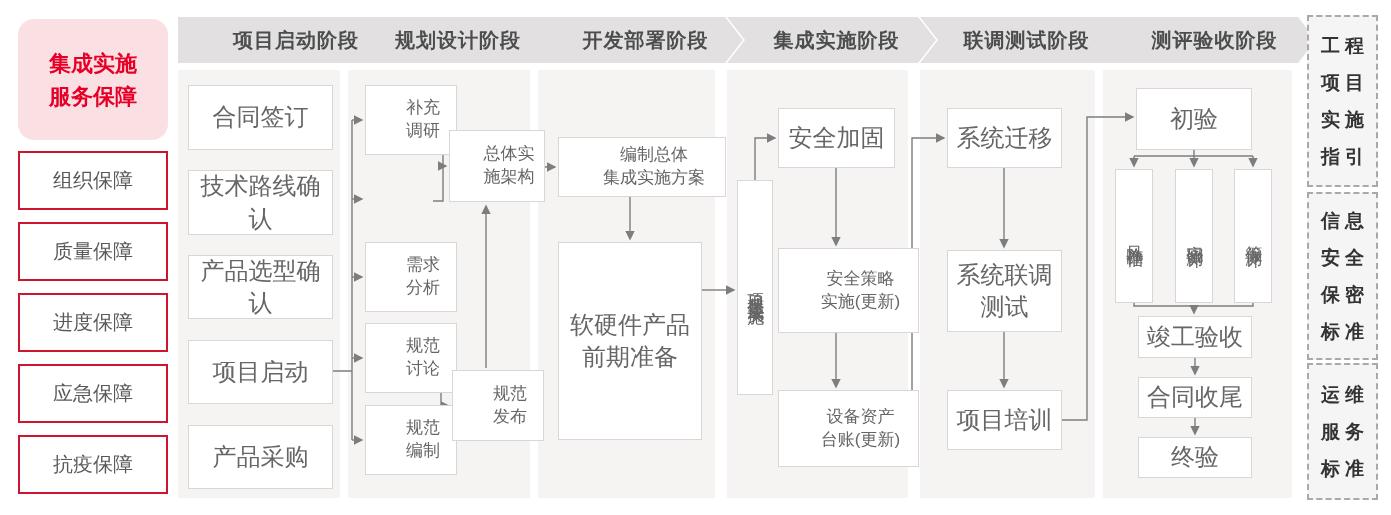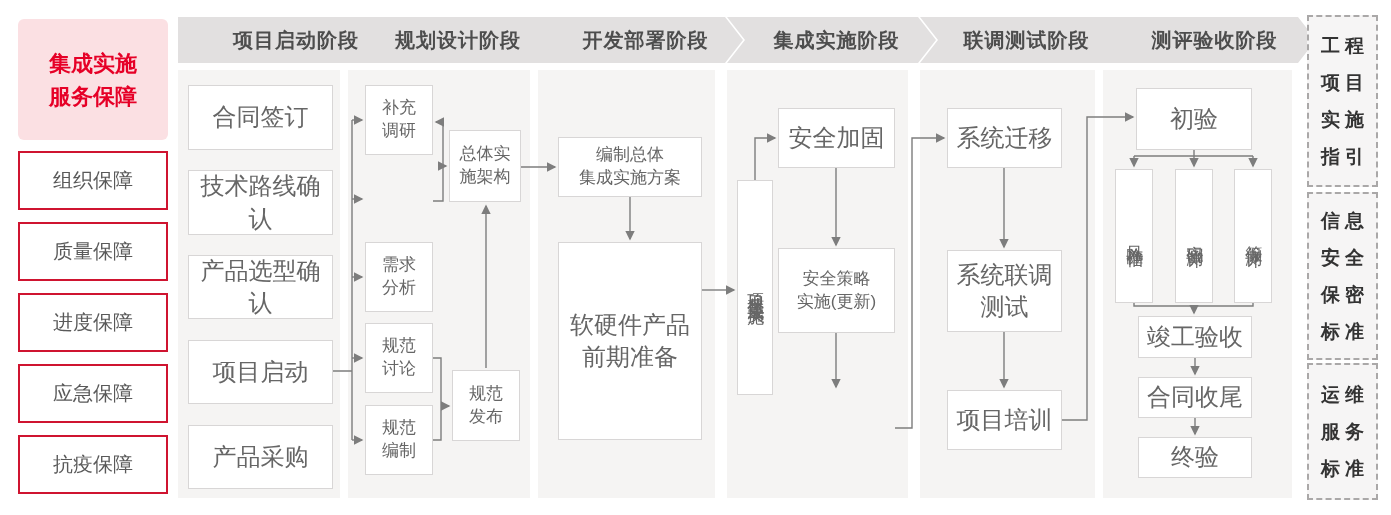--- a/index.html
+++ b/index.html
@@ -1,42 +1,42 @@
 <!DOCTYPE html>
 <html><head>
 <meta charset="utf-8">
 <style>
   html,body{margin:0;padding:0;background:#fff;}
   body{font-family:"Liberation Sans","DejaVu Sans",sans-serif;}
   #stage{position:relative;width:1391px;height:515px;background:#fff;overflow:hidden;}
 
   
   .ls-title{position:absolute;left:18px;top:19px;width:150px;height:121px;background:#fbe0e3;
-    border-radius:6px;color:#e60027;font-weight:bold;font-size:22px;line-height:1.5;
+    border-radius:16px;color:#e60027;font-weight:bold;font-size:22px;line-height:1.5;
     display:flex;align-items:center;justify-content:center;text-align:center;white-space:pre-line;}
   .ls-item{position:absolute;left:18px;width:146px;height:55px;background:#fff;
     border:2px solid #cf1430;color:#595959;font-size:20px;
     display:flex;align-items:center;justify-content:center;}
 
   
   .chev{position:absolute;top:17px;height:46px;background:#e2e0e0;color:#4d4d4d;
     font-weight:bold;font-size:20px;display:flex;align-items:center;justify-content:center;
     letter-spacing:1px;}
   .chev-first{clip-path:polygon(0 0,calc(100% - 18px) 0,100% 50%,calc(100% - 18px) 100%,0 100%);padding-left:28px;}
   .chev-mid{clip-path:polygon(0 0,calc(100% - 18px) 0,100% 50%,calc(100% - 18px) 100%,0 100%,18px 50%);
     padding-left:10px;}
 
   
   .panel{position:absolute;top:70px;height:428px;background:#f5f4f3;}
 
   
   .fbox{position:absolute;background:#fff;border:1px solid #d8d6d6;color:#666;
     display:flex;align-items:center;justify-content:center;text-align:center;
     font-size:24px;line-height:1.35;white-space:pre-line;z-index:3;}
-  .fbox.small{font-size:17px;}
+  .fbox.small{font-size:17px;padding-left:24px;}
   .vbox{position:absolute;background:#fff;border:1px solid #d8d6d6;color:#666;
     display:flex;align-items:center;justify-content:center;font-size:17px;line-height:1.2;
     writing-mode:vertical-rl;text-orientation:upright;letter-spacing:2px;z-index:3;}
 
   
   #wires{position:absolute;left:0;top:0;z-index:2;pointer-events:none;}
 
   
   .dash-box{position:absolute;left:1307px;width:67px;background:#f6f5f5;
     border:2px dashed #aaa8a8;display:flex;flex-direction:column;align-items:center;
@@ -142,20 +142,22 @@
 
   <div class="fbox small" style="left:558px;top:137px;width:142px;height:58px">编制总体
 集成实施方案</div>
   <div class="fbox" style="left:558px;top:242px;width:142px;height:196px">软硬件产品
 前期准备</div>
 
   <div class="vbox" style="left:737px;top:180px;width:34px;height:213px">项目整体集成实施</div>
   <div class="fbox" style="left:778px;top:108px;width:115px;height:58px">安全加固</div>
   <div class="fbox small" style="left:778px;top:248px;width:115px;height:83px">安全策略
 实施(更新)</div>
+  <div class="fbox small" style="left:778px;top:390px;width:115px;height:75px">设备资产
+台账(更新)</div>
 
   <div class="fbox" style="left:947px;top:108px;width:113px;height:58px">系统迁移</div>
   <div class="fbox" style="left:947px;top:390px;width:113px;height:58px">项目培训</div>
   <div class="fbox" style="left:947px;top:250px;width:113px;height:80px">系统联调
 测试</div>
 
   <div class="fbox" style="left:1136px;top:88px;width:114px;height:60px">初验</div>
   <div class="vbox" style="left:1115px;top:169px;width:36px;height:132px">风险评估</div>
   <div class="vbox" style="left:1175px;top:169px;width:36px;height:132px">密码测评</div>
   <div class="vbox" style="left:1234px;top:169px;width:36px;height:132px">等保测评</div>

